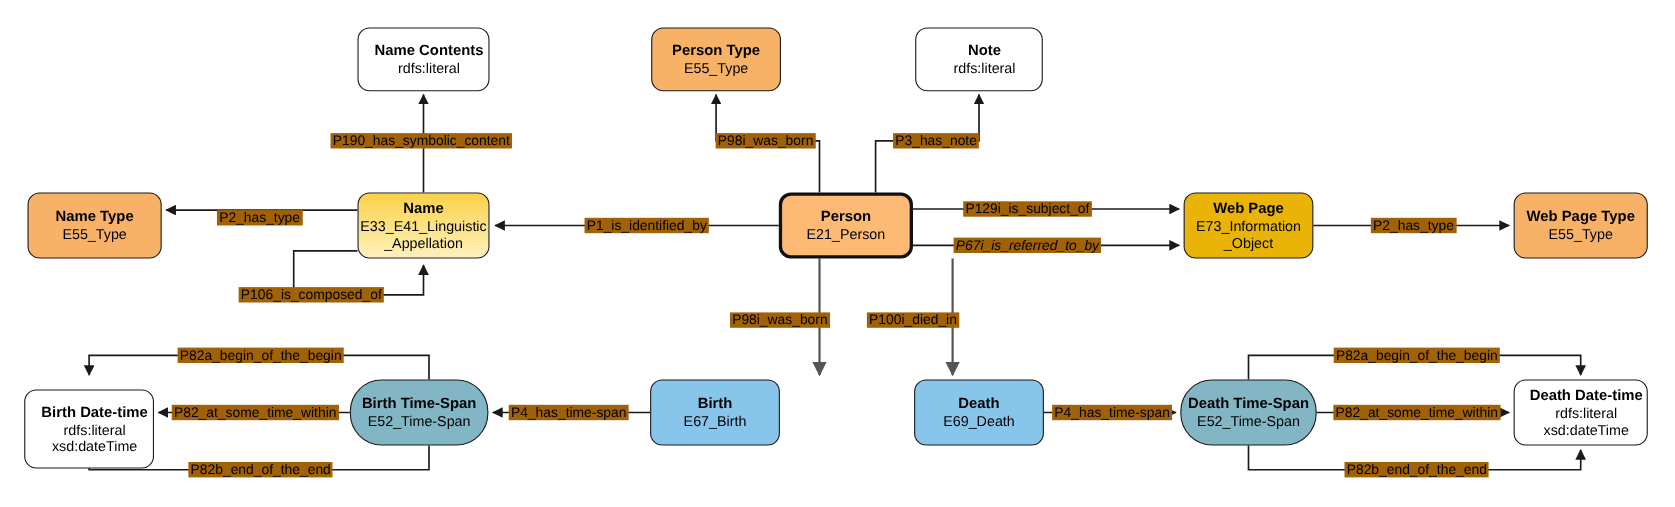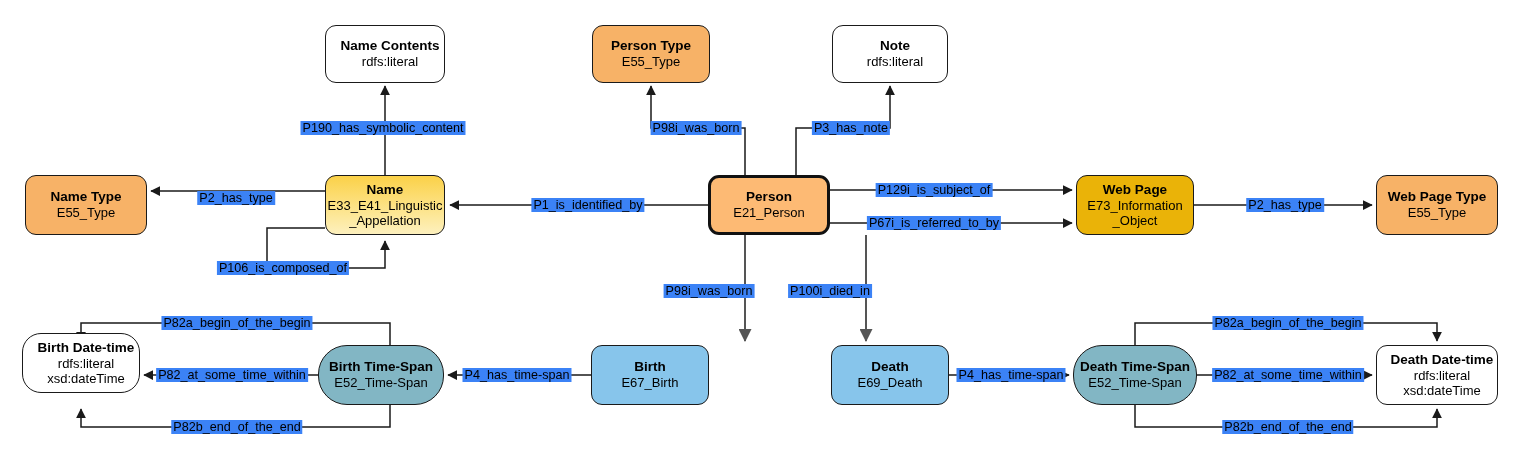--- a/index.html
+++ b/index.html
@@ -50,21 +50,21 @@
   .node.type      { background: #f7b267; }
   .node.name      { background: linear-gradient(180deg,#fbd148 0%,#fde89a 70%,#fdf0be 100%); }
   .node.webpage   { background: #eab308; }
   .node.person    { background: #fdba74; border: 3.4px solid #111111; }
   .node.event     { background: #87c5eb; }
   .node.timespan  { background: #82b6c4; border-radius: 29px; }
   .edge-label {
     position: absolute;
     font-size: 12.6px;
     color: #000000;
-    background: #3b82f6;
+    background: #a16207;
     padding: 0 2px;
     white-space: nowrap;
     z-index: 4;
     transform: translate(-50%, -50%);
   }
 </style>
 </head>
 <body>
 
 <div id="diagram">
@@ -159,21 +159,21 @@
     <span class="title">Web Page</span>
     <span class="sub">E73_Information</span>
     <span class="sub">_Object</span>
   </div>
 
   <div class="node type" style="left: 1376px; top: 175px; width: 122px; height: 60px;">
     <span class="title">Web Page Type</span>
     <span class="sub">E55_Type</span>
   </div>
 
-  <div class="node literal" style="left: 22px; top: 333px; width: 118px; height: 60px; border-radius: 19px;">
+  <div class="node literal" style="left: 22px; top: 354px; width: 118px; height: 72px;">
     <span class="title">Birth Date-time</span>
     <span class="sub">rdfs:literal</span>
     <span class="sub">xsd:dateTime</span>
   </div>
 
   <div class="node timespan" style="left: 318px; top: 345px; width: 126px; height: 60px;">
     <span class="title">Birth Time-Span</span>
     <span class="sub">E52_Time-Span</span>
   </div>
 
@@ -198,21 +198,21 @@
     <span class="sub">xsd:dateTime</span>
   </div>
 
   <span class="edge-label" style="left: 383px; top: 128px;">P190_has_symbolic_content</span>
   <span class="edge-label" style="left: 236px; top: 198px;">P2_has_type</span>
   <span class="edge-label" style="left: 283px; top: 268px;">P106_is_composed_of</span>
   <span class="edge-label" style="left: 588px; top: 205px;">P1_is_identified_by</span>
   <span class="edge-label" style="left: 696px; top: 128px;">P98i_was_born</span>
   <span class="edge-label" style="left: 851px; top: 128px;">P3_has_note</span>
   <span class="edge-label" style="left: 934px; top: 190px;">P129i_is_subject_of</span>
-  <span class="edge-label" style="left: 934px; top: 223px;">P67i_is_referred_to_by</span>
+  <span class="edge-label" style="left: 934px; top: 223px; font-style: italic;">P67i_is_referred_to_by</span>
   <span class="edge-label" style="left: 1285px; top: 205px;">P2_has_type</span>
   <span class="edge-label" style="left: 709px; top: 291px;">P98i_was_born</span>
   <span class="edge-label" style="left: 830px; top: 291px;">P100i_died_in</span>
   <span class="edge-label" style="left: 517px; top: 375px;">P4_has_time-span</span>
   <span class="edge-label" style="left: 237px; top: 323px;">P82a_begin_of_the_begin</span>
   <span class="edge-label" style="left: 232px; top: 375px;">P82_at_some_time_within</span>
   <span class="edge-label" style="left: 237px; top: 427px;">P82b_end_of_the_end</span>
   <span class="edge-label" style="left: 1011px; top: 375px;">P4_has_time-span</span>
   <span class="edge-label" style="left: 1288px; top: 323px;">P82a_begin_of_the_begin</span>
   <span class="edge-label" style="left: 1288px; top: 375px;">P82_at_some_time_within</span>

